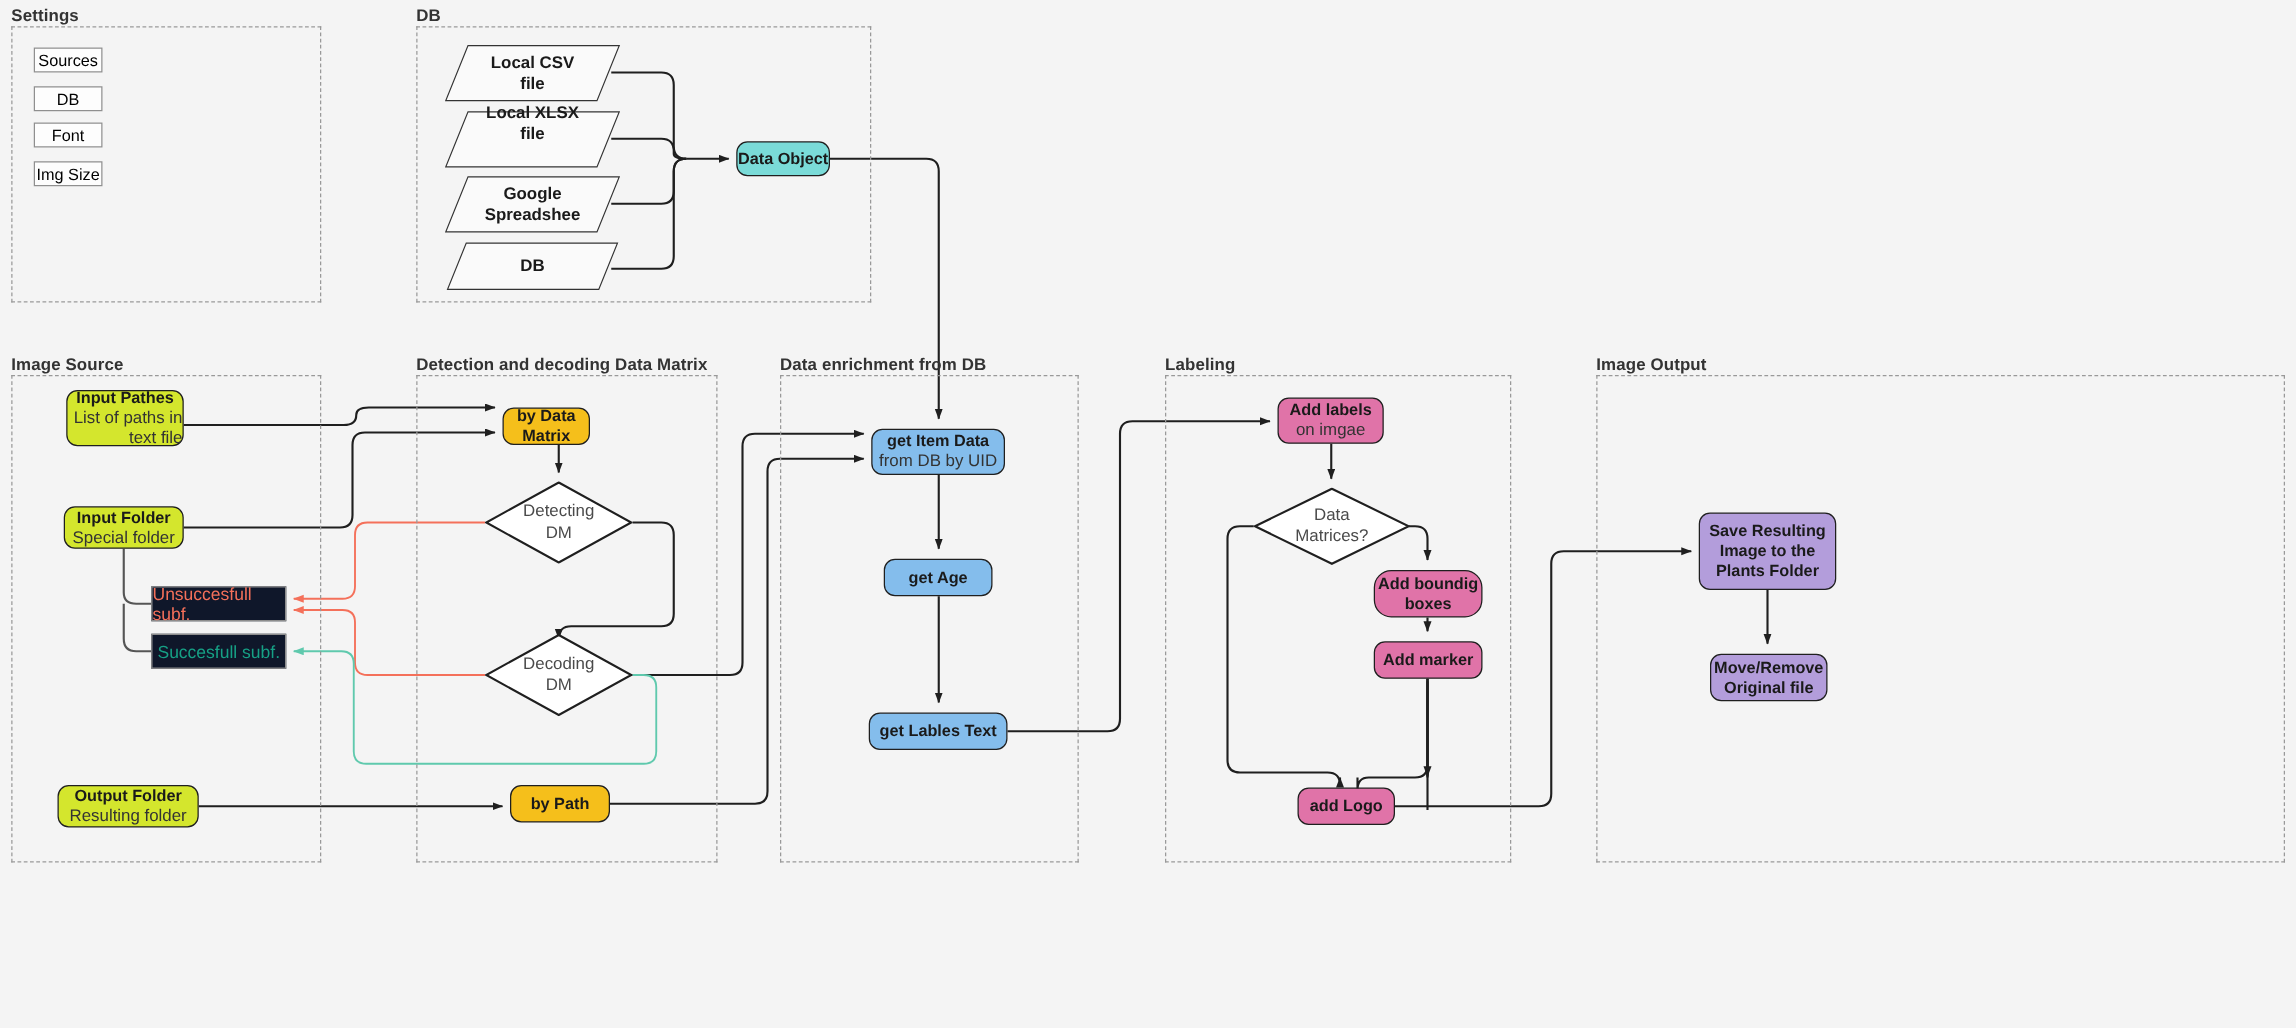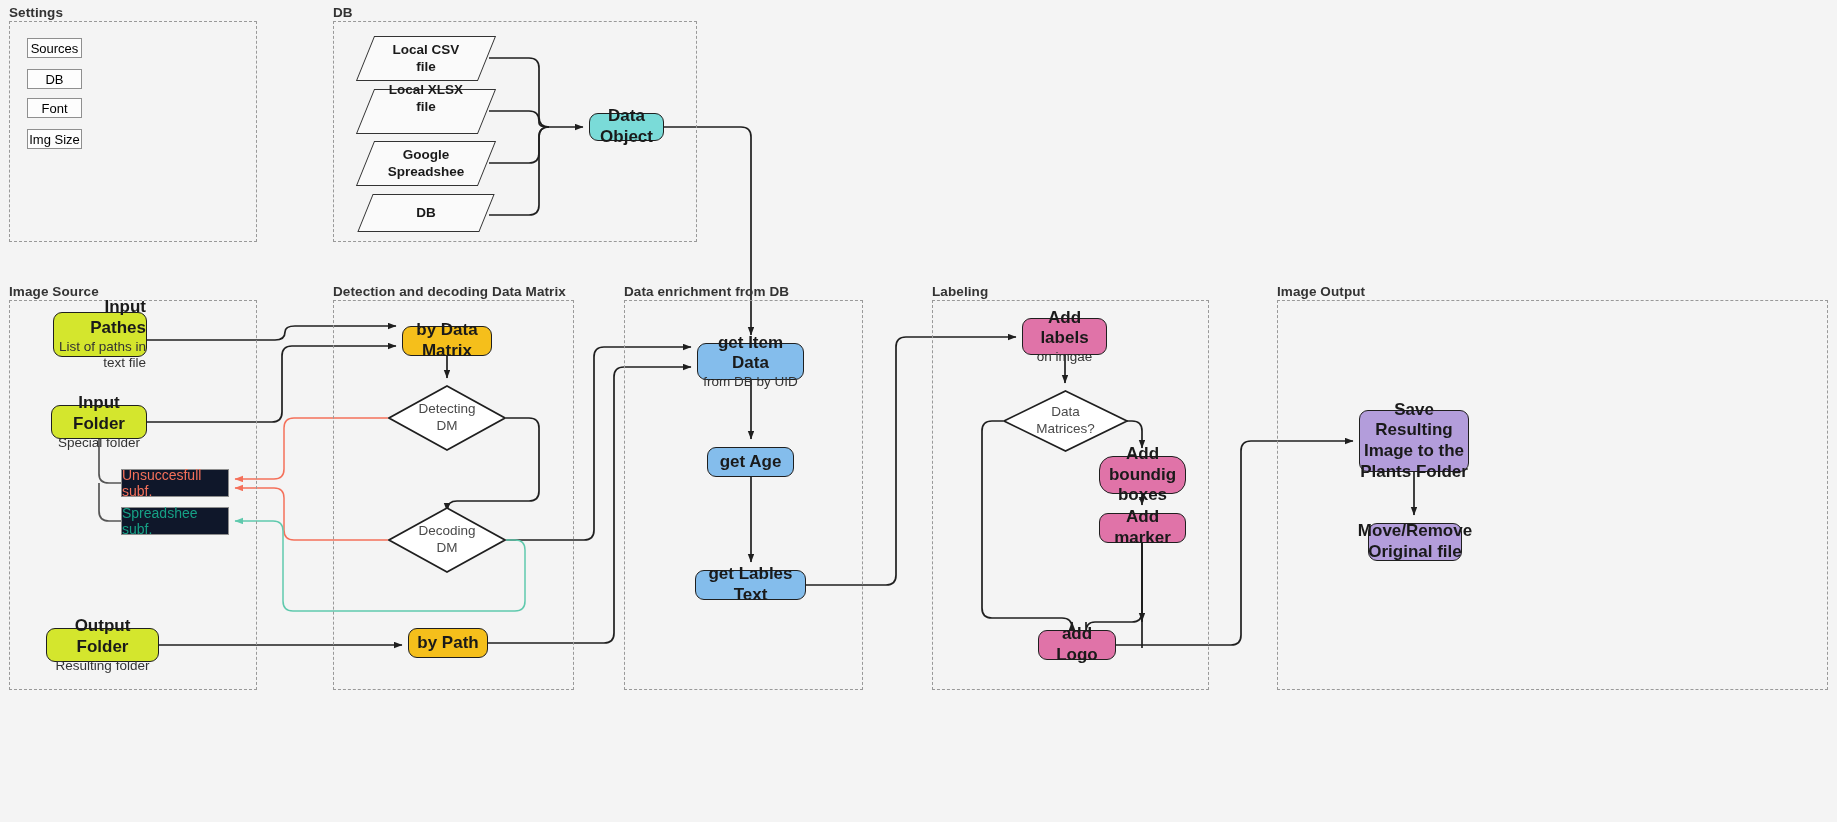--- a/index.html
+++ b/index.html
@@ -38,21 +38,21 @@
     position: absolute;
     box-sizing: border-box;
     display: flex;
     flex-direction: column;
     align-items: center;
     justify-content: center;
     text-align: center;
     line-height: 1.22;
     color: #1a1a1a;
   }
-  .node .t1 { font-weight: bold; font-size: 17px; }
+  .node .t1 { font-weight: bold; font-size: 13px; }
   .node .t2 { font-weight: normal; font-size: 13.5px; color: #333; }
   .rounded {
     border: 1.6px solid #1f1f1f;
     border-radius: 9px;
   }
   .settings-btn {
     position: absolute;
     box-sizing: border-box;
     background: #fdfdfd;
     border: 1.3px solid #8f8f8f;
@@ -258,24 +258,24 @@
 
   <div class="node rounded" style="left:46px; top:628px; width:113px; height:34px; background:#d4e62d;">
     <span class="t1">Output Folder</span>
     <span class="t2">Resulting folder</span>
   </div>
 
   <div class="subf" style="left:121px; top:469px; width:108px; height:28px; color:#f4705a;">
     <span>Unsuccesfull subf.</span>
   </div>
   <div class="subf" style="left:121px; top:507px; width:108px; height:28px; color:#16a085;">
-    <span>Spreadshee subf.</span>
-  </div>
-
-  <div class="node rounded" style="left:402px; top:326px; width:90px; height:30px; background:#f5bf1b;">
+    <span>Succesfull subf.</span>
+  </div>
+
+  <div class="node rounded" style="left:402px; top:326px; width:70px; height:30px; background:#f5bf1b;">
     <span class="t1">by Data Matrix</span>
   </div>
 
   <div class="diamond-wrap" style="left:388px; top:385px; width:118px; height:66px;">
     <svg width="118" height="66" viewBox="0 0 118 66">
       <polygon points="59,1 117,33 59,65 1,33" fill="#ffffff" stroke="#1f1f1f" stroke-width="1.7"></polygon>
     </svg>
     <div class="dlabel">
       <span>Detecting</span>
       <span>DM</span>

